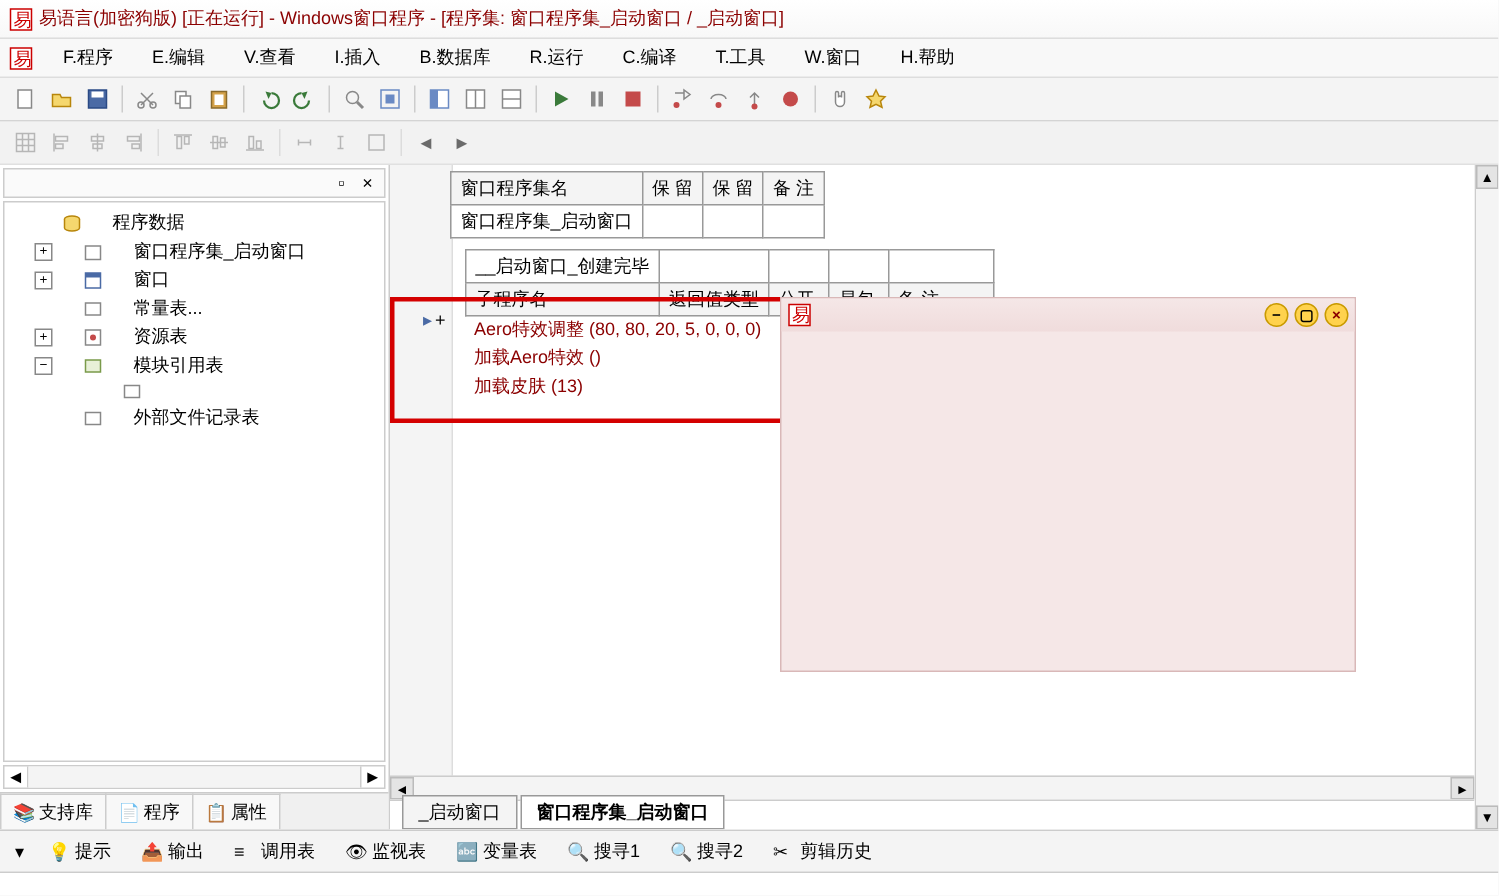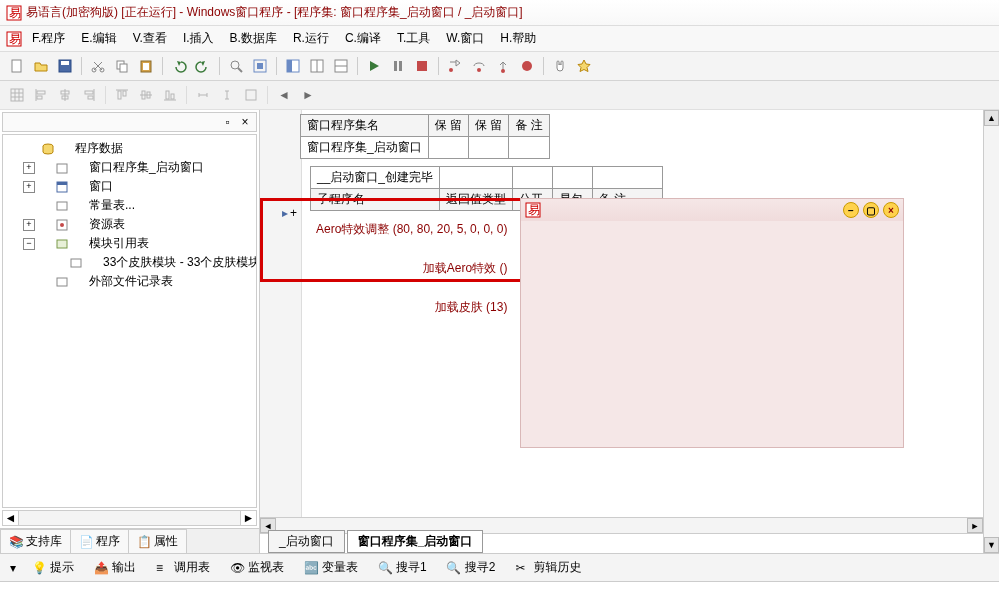--- a/index.html
+++ b/index.html
@@ -2,21 +2,21 @@
 <html><head>
 <meta charset="utf-8">
 <style>
 * { box-sizing: border-box; margin: 0; padding: 0; font-family: "Microsoft YaHei", SimSun, sans-serif; font-size: 12px; }
 body { background: #f0f0f0; width: 999px; height: 597px; overflow: hidden; display: flex; flex-direction: column; }
 .titlebar { background: linear-gradient(#fff, #f8f8f8); border-bottom: 1px solid #ddd; padding: 4px 6px; display: flex; align-items: center; gap: 4px; }
 .titlebar .icon { width: 16px; height: 16px; }
 .titlebar .title { color: #8b0000; }
 .menubar { background: #f8f8f8; padding: 2px 6px; display: flex; align-items: center; gap: 4px; border-bottom: 1px solid #ddd; }
 .menubar .icon { width: 16px; height: 16px; }
-.menubar .item { padding: 2px 6px; cursor: default; }
+.menubar .item { padding: 2px 6px; cursor: default; margin-left: 10px; }
 .toolbar { background: #f4f4f4; padding: 3px 6px; display: flex; align-items: center; gap: 2px; border-bottom: 1px solid #d4d4d4; }
 .tbtn { width: 22px; height: 22px; display: inline-flex; align-items: center; justify-content: center; border: 1px solid transparent; cursor: pointer; }
 .sep { width: 1px; height: 18px; background: #ccc; margin: 0 3px; }
 .content { flex: 1; display: flex; overflow: hidden; background: #fff; }
 .left-panel { width: 260px; display: flex; flex-direction: column; border-right: 1px solid #ccc; background: #fff; }
 .left-header { display: flex; align-items: center; justify-content: space-between; padding: 2px 4px; border: 1px solid #ccc; margin: 2px; background: #fafafa; }
 .left-header .win-btns span { width: 14px; display: inline-block; text-align: center; cursor: pointer; }
 .tree { flex: 1; overflow: auto; border: 1px solid #ccc; margin: 0 2px 2px 2px; padding: 4px; background: #fff; }
 .tree ul { list-style: none; padding-left: 16px; }
 .tree > ul { padding-left: 2px; }
@@ -29,21 +29,21 @@
 .right-panel { flex: 1; display: flex; flex-direction: column; background: #fff; position: relative; overflow: hidden; }
 .editor-area { flex: 1; position: relative; overflow: hidden; }
 .gutter { position: absolute; left: 0; top: 0; bottom: 0; width: 42px; background: #f4f4f4; border-right: 1px solid #ddd; }
 .gutter-icons { position: absolute; left: 22px; top: 96px; display: flex; gap: 2px; }
 .grid-table { border-collapse: collapse; }
 .grid-table td, .grid-table th { border: 1px solid #999; padding: 2px 6px; background: #f4f4f4; font-weight: normal; text-align: left; height: 18px; min-width: 40px; }
 .grid-table td.val { background: #fff; }
 .grid1 { position: absolute; left: 40px; top: 4px; }
 .grid2 { position: absolute; left: 50px; top: 56px; }
 .code-lines { position: absolute; left: 56px; top: 100px; font-family: SimSun, monospace; }
-.code-lines div { padding: 11px 0; color: #8b0000; text-align: right; }
+.code-lines div { padding: 1px 0; color: #8b0000; }
 .code-lines .args { color: #8b0000; }
 .red-frame { position: absolute; left: 0; top: 88px; width: 642px; height: 84px; border: 3px solid #d40000; pointer-events: none; }
 .mini-window { position: absolute; left: 260px; top: 88px; width: 384px; height: 250px; background: #f5e7e7; border: 1px solid #d9b8b8; }
 .mini-titlebar { height: 22px; background: linear-gradient(#f5e7e7, #f0dcdc); display: flex; align-items: center; justify-content: space-between; padding: 0 4px; }
 .mini-titlebar .win-icon { width: 16px; height: 16px; }
 .win-circles { display: flex; gap: 4px; }
 .win-circle { width: 16px; height: 16px; border-radius: 50%; display: flex; align-items: center; justify-content: center; font-size: 10px; font-weight: bold; cursor: pointer; }
 .wc-min { background: #ffd24d; border: 1px solid #c99a00; }
 .wc-max { background: #ffd24d; border: 1px solid #c99a00; }
 .wc-close { background: #ffd24d; border: 1px solid #c99a00; color: #8b0000; }
@@ -373,21 +373,20 @@
             </span>
             <span>模块引用表</span>
           </li>
         <li style="padding-left:40px">
             <span class="noexp"></span>
             <span class="ticon">
               <svg width="14" height="14">
                 <rect x="2" y="3" width="10" height="8" fill="#fff" stroke="#888"></rect>
               </svg>
             </span>
-            <span>33个皮肤模块 - 33个皮肤模块</span>
           </li>
         <li style="padding-left:14px">
             <span class="noexp"></span>
             <span class="ticon">
               <svg width="14" height="14">
                 <rect x="2" y="3" width="10" height="8" fill="#fff" stroke="#888"></rect>
               </svg>
             </span>
             <span>外部文件记录表</span>
           </li>

